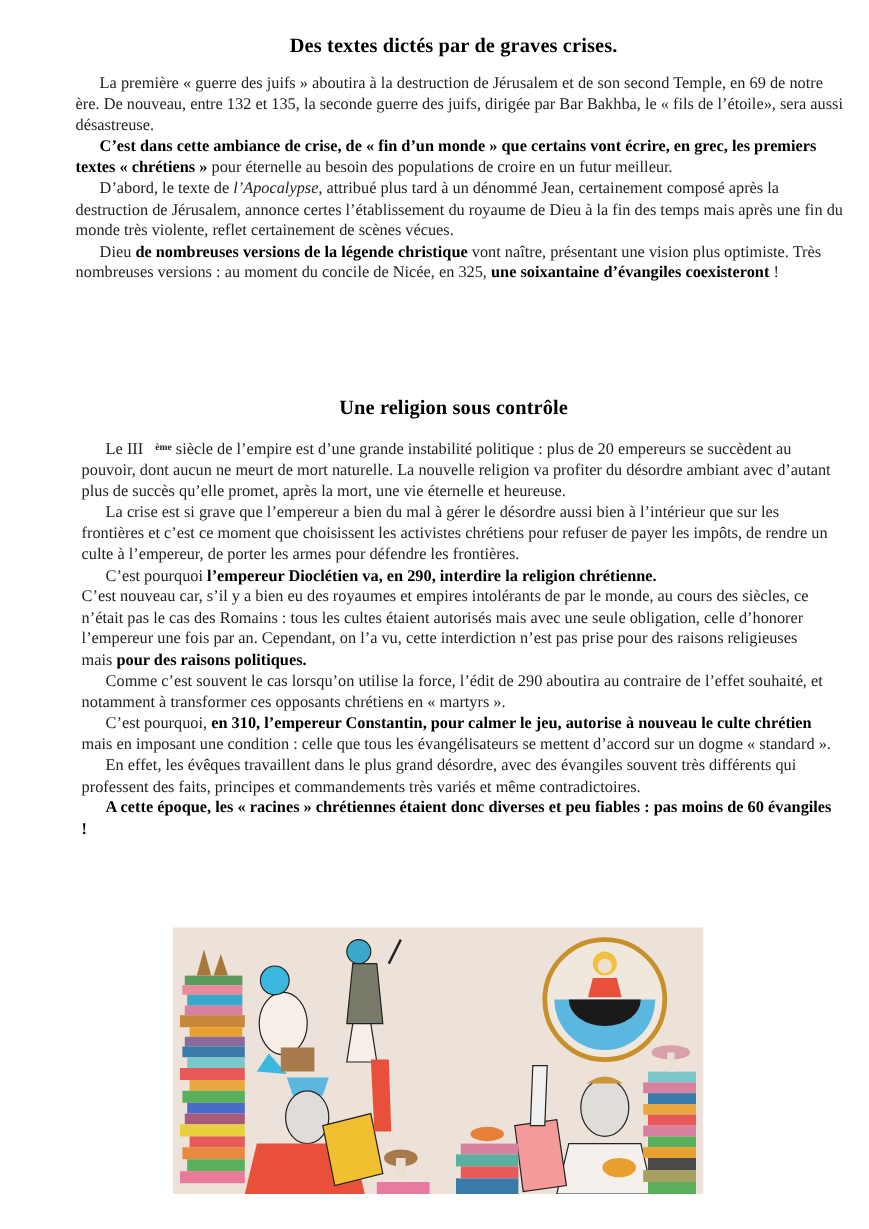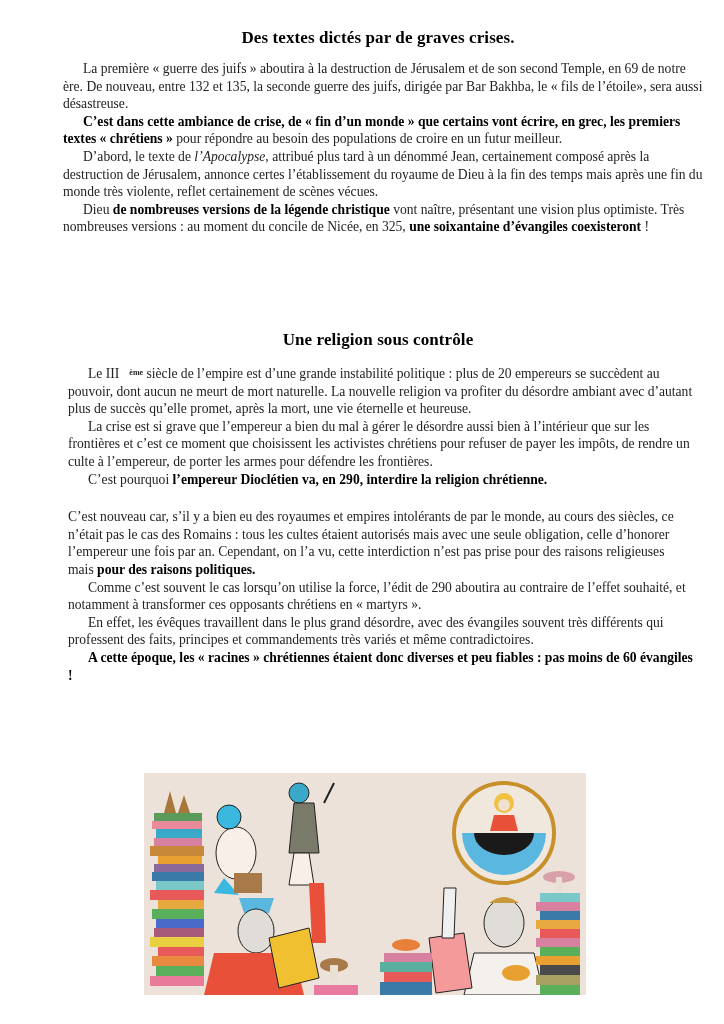--- a/index.html
+++ b/index.html
@@ -8,51 +8,52 @@
   .page { position: absolute; left: 16px; top: 0; width: 724px; height: 832px; }
   h1, h2 { font-family: "Liberation Serif", serif; font-weight: bold; text-align: center;
            margin: 0; font-size: 17px; color: #000; letter-spacing: 0.1px; }
   h1 { position: absolute; top: 28px; left: 0; width: 724px; }
   h2 { position: absolute; top: 330px; left: 0; width: 724px; }
   .sec { position: absolute; font-family: "Liberation Serif", serif; font-size: 13.6px;
          line-height: 17.6px; color: #222; }
   .sec1 { top: 60px; left: 47px; width: 640px; }
   .sec2 { top: 365px; left: 52px; width: 625px; }
   .sec p { margin: 0; text-indent: 20px; }
-  .sec p.noind { text-indent: 0; margin-top: 20px; }
+  .sec p.noind { text-indent: 0; }
   .sec b { color: #000; }
   .sec i { font-style: italic; }
   sup.ord { font-size: 8px; vertical-align: top; position: relative; top: -1px; font-weight: bold; margin-left: 10px; }
   .roman { font-variant: small-caps; }
   .illustration { position: absolute; left: 128px; top: 773px; width: 442px; height: 222px;
                   background: #ece2da; overflow: hidden; }
   .illustration svg { display: block; width: 100%; height: 100%; }
 </style>
 </head>
 <body>
 
 <div class="page">
 
   <h1>Des textes dictés par de graves crises.</h1>
 
   <div class="sec sec1">
     <p>La première « guerre des juifs » aboutira à la destruction de Jérusalem et de son second Temple, en 69 de notre ère. De nouveau, entre 132 et 135, la seconde guerre des juifs, dirigée par Bar Bakhba, le « fils de l’étoile», sera aussi désastreuse.</p>
-    <p><b>C’est dans cette ambiance de crise, de « fin d’un monde » que certains vont écrire, en grec, les premiers textes « chrétiens »</b><span> pour répondre au besoin des populations de croire en un futur meilleur.</span></p>
+    <p><b>C’est dans cette ambiance de crise, de « fin d’un monde » que certains vont écrire, en grec, les premiers textes « chrétiens »</b><span> pour éternelle au besoin des populations de croire en un futur meilleur.</span></p>
     <p><span>D’abord, le texte de </span><i>l’Apocalypse</i><span>, attribué plus tard à un dénommé Jean, certainement composé après la destruction de Jérusalem, annonce certes l’établissement du royaume de Dieu à la fin des temps mais après une fin du monde très violente, reflet certainement de scènes vécues.</span></p>
     <p><span>Dieu </span><b>de nombreuses versions de la légende christique</b><span> vont naître, présentant une vision plus optimiste. Très nombreuses versions : au moment du concile de Nicée, en 325, </span><b>une soixantaine d’évangiles coexisteront</b><span> !</span></p>
   </div>
 
   <h2>Une religion sous contrôle</h2>
 
   <div class="sec sec2">
     <p><span>Le </span><span class="roman">III</span><sup class="ord">ème</sup><span> siècle de l’empire est d’une grande instabilité politique : plus de 20 empereurs se succèdent au pouvoir, dont aucun ne meurt de mort naturelle. La nouvelle religion va profiter du désordre ambiant avec d’autant plus de succès qu’elle promet, après la mort, une vie éternelle et heureuse.</span></p>
     <p>La crise est si grave que l’empereur a bien du mal à gérer le désordre aussi bien à l’intérieur que sur les frontières et c’est ce moment que choisissent les activistes chrétiens pour refuser de payer les impôts, de rendre un culte à l’empereur, de porter les armes pour défendre les frontières.</p>
     <p><span>C’est pourquoi </span><b>l’empereur Dioclétien va, en 290, interdire la religion chrétienne.</b></p>
     <p class="noind"><span>C’est nouveau car, s’il y a bien eu des royaumes et empires intolérants de par le monde, au cours des siècles, ce n’était pas le cas des Romains : tous les cultes étaient autorisés mais avec une seule obligation, celle d’honorer l’empereur une fois par an. Cependant, on l’a vu, cette interdiction n’est pas prise pour des raisons religieuses mais </span><b>pour des raisons politiques.</b></p>
     <p>Comme c’est souvent le cas lorsqu’on utilise la force, l’édit de 290 aboutira au contraire de l’effet souhaité, et notamment à transformer ces opposants chrétiens en « martyrs ».</p>
+    <p><span>C’est pourquoi, </span><b>en 310, l’empereur Constantin, pour calmer le jeu, autorise à nouveau le culte chrétien</b><span> mais en imposant une condition : celle que tous les évangélisateurs se mettent d’accord sur un dogme « standard ».</span></p>
     <p>En effet, les évêques travaillent dans le plus grand désordre, avec des évangiles souvent très différents qui professent des faits, principes et commandements très variés et même contradictoires.</p>
     <p><b>A cette époque, les « racines » chrétiennes étaient donc diverses et peu fiables : pas moins de 60 évangiles !</b></p>
   </div>
 
   <div class="illustration">
     <svg viewBox="0 0 442 222" preserveAspectRatio="none">
       <rect x="0" y="0" width="442" height="222" fill="#ece2da"></rect>
 
       <g>
         <rect x="10" y="40" width="48" height="8" fill="#5a9a5a"></rect>

